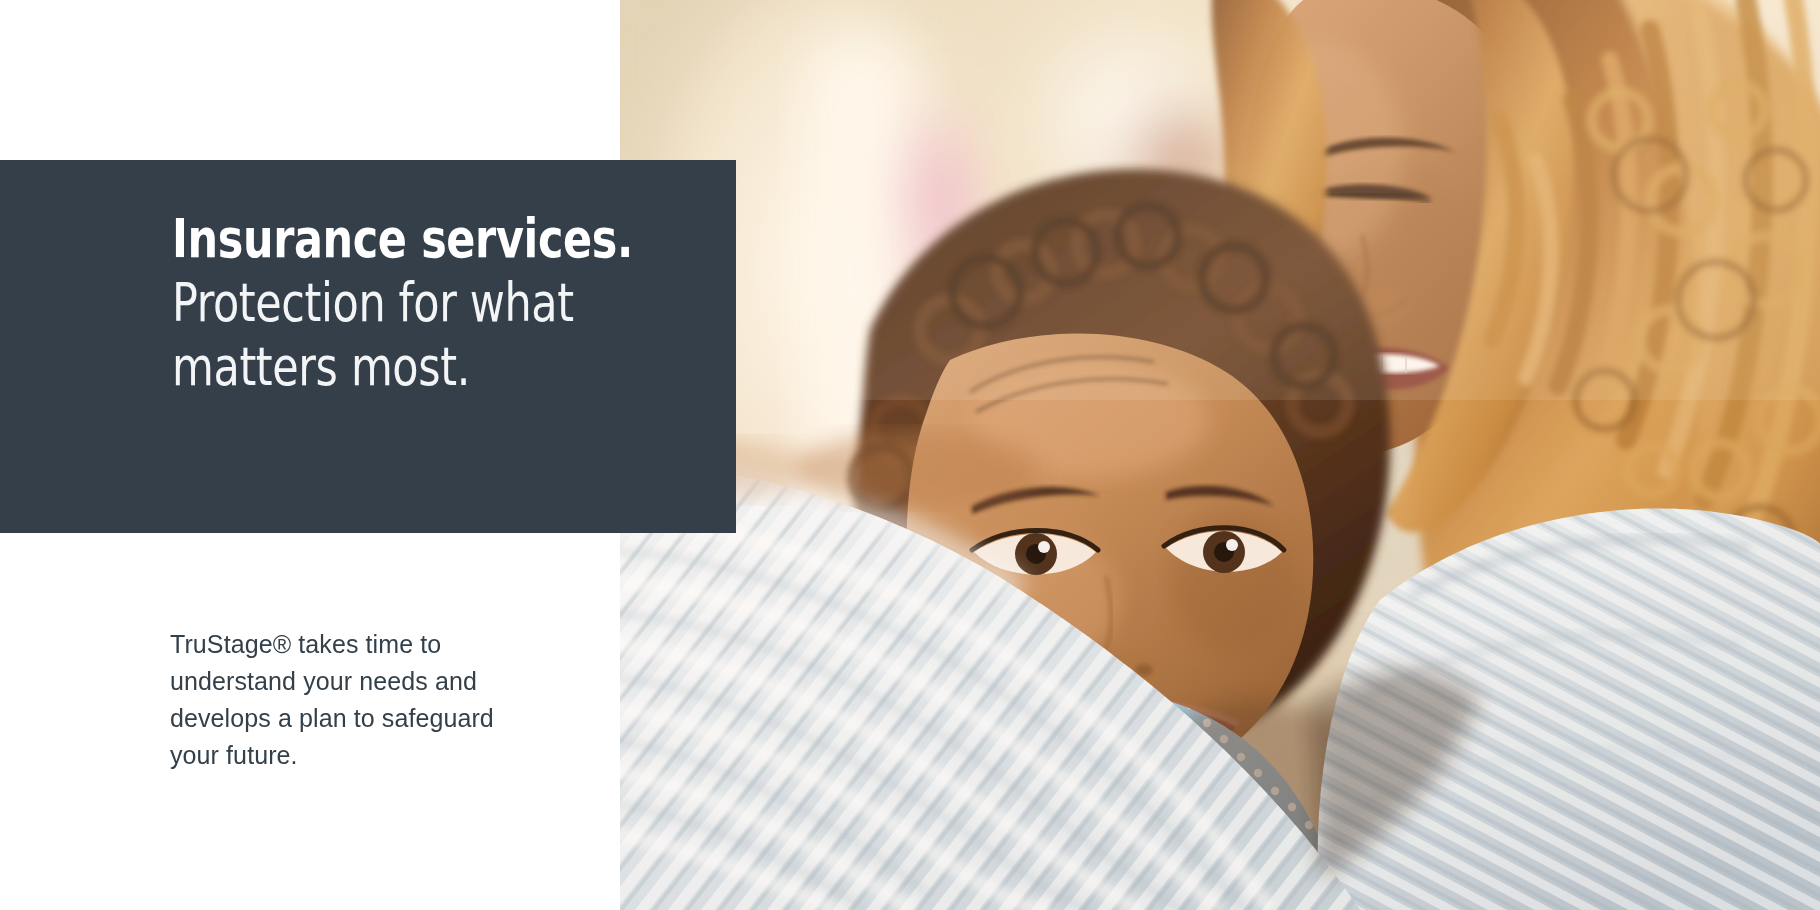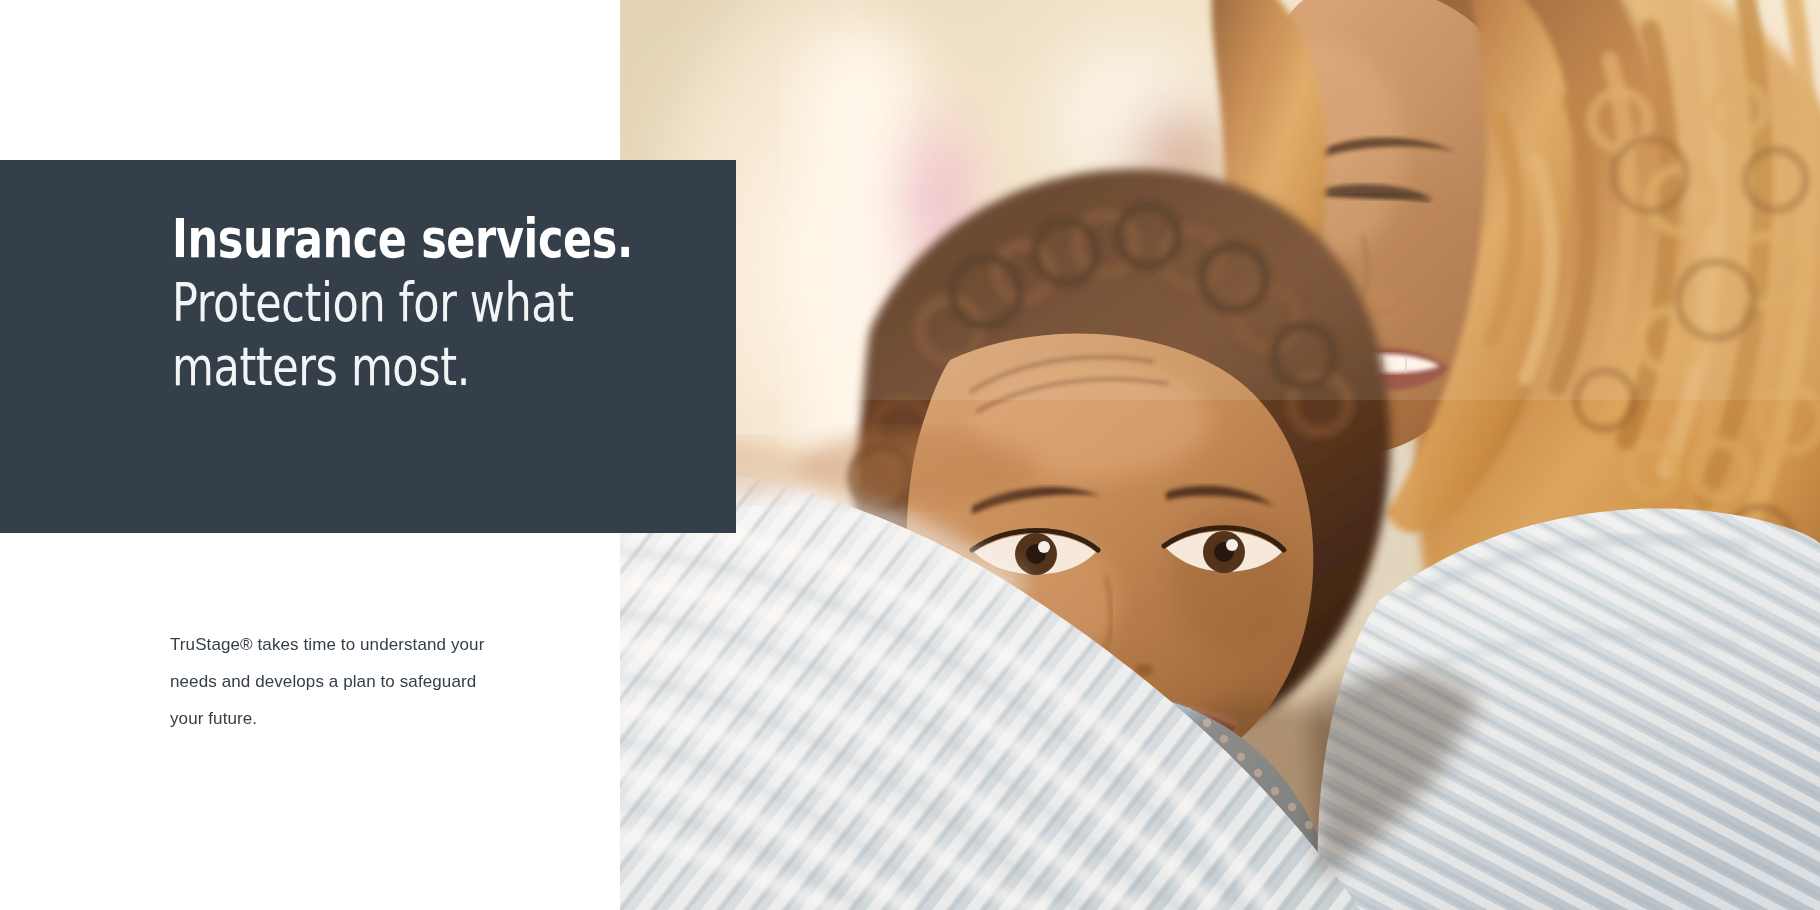--- a/index.html
+++ b/index.html
@@ -64,21 +64,21 @@
   .body-copy {
     position:absolute;
     left:170px;
     top:626px;
     width:330px;
     z-index:6;
   }
   .body-copy p {
     color:#333f49;
     font-family:"Liberation Sans", sans-serif;
-    font-size:17px;
+    font-size:25px;
     font-weight:400;
     line-height:37px;
     letter-spacing:0.1px;
   }
 </style>
 </head>
 <body>
 
 <div class="stage">
 

